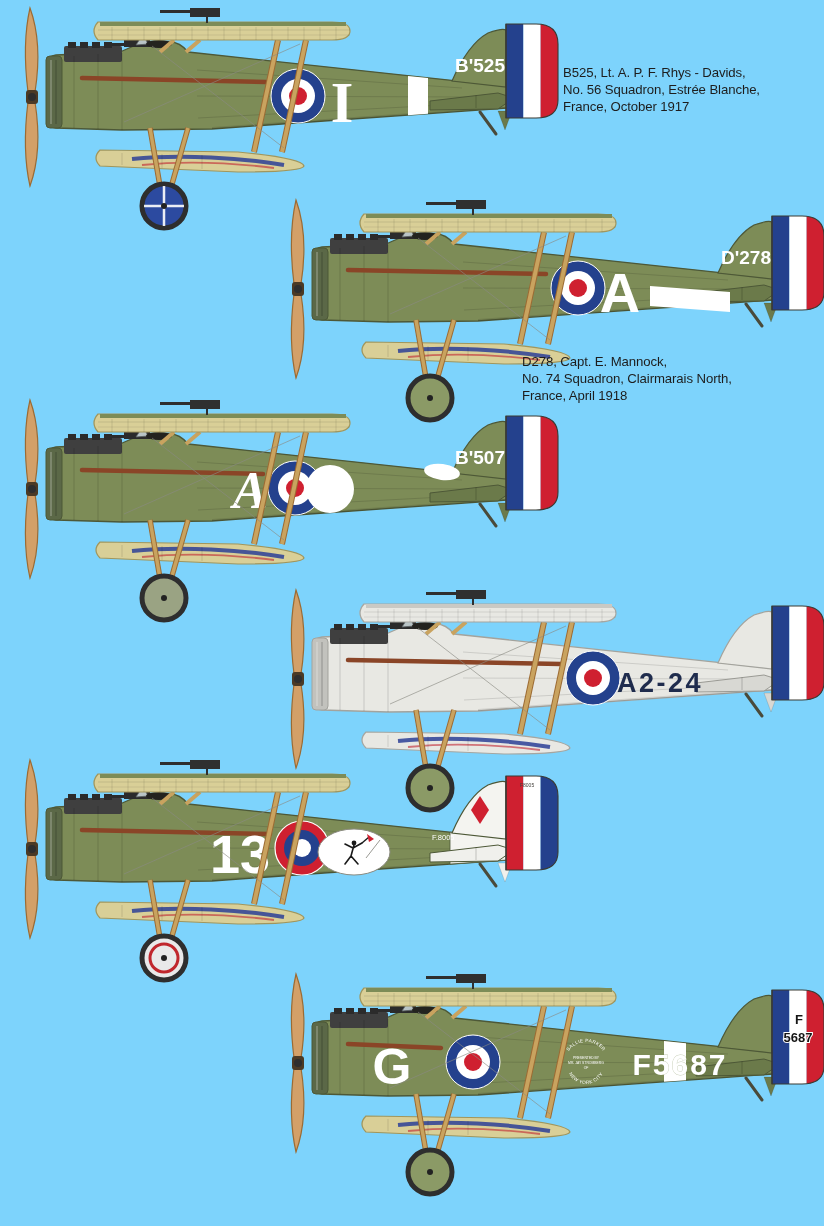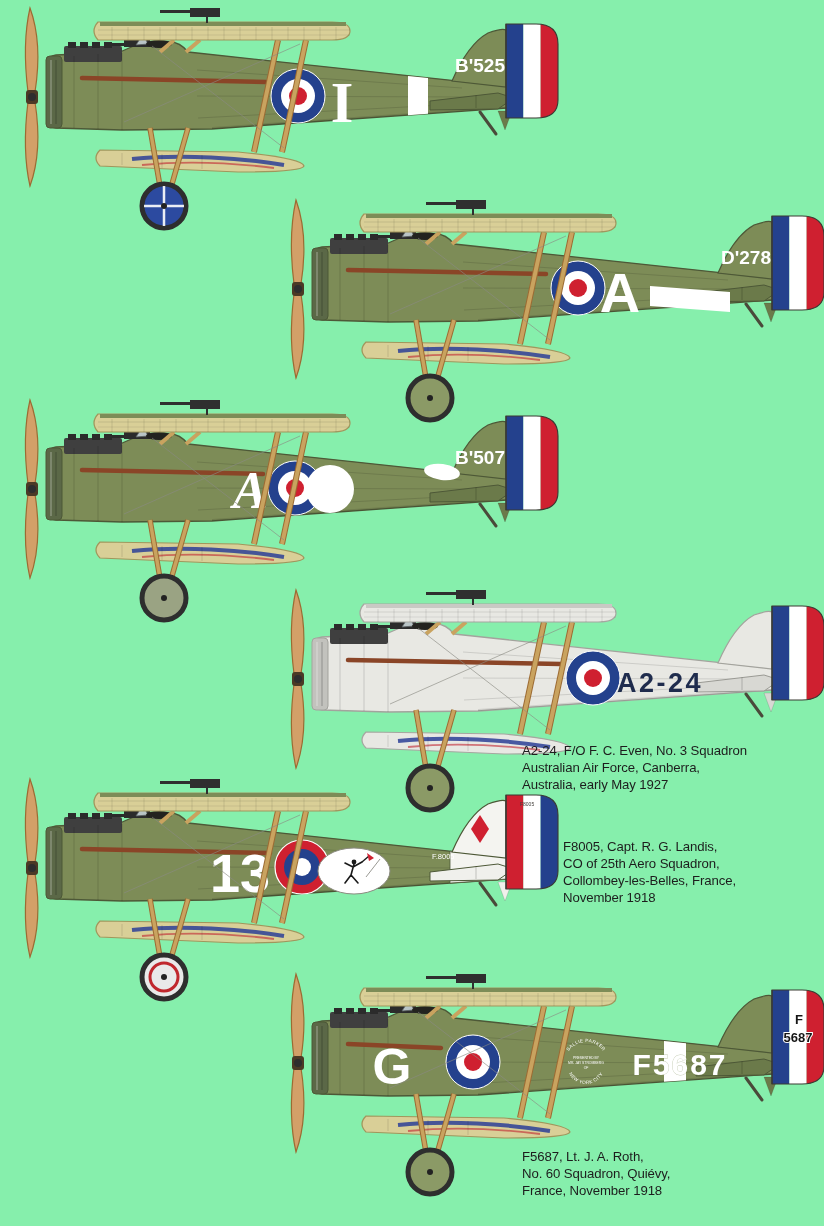--- a/index.html
+++ b/index.html
@@ -1,16 +1,16 @@
 <!DOCTYPE html>
 <html><head>
 <meta charset="utf-8">
 <style>
   html,body{margin:0;padding:0;background:#ffffff;}
-  #page{position:relative;width:824px;height:1226px;background:#86efac;overflow:hidden;
+  #page{position:relative;width:824px;height:1226px;background:#7dd3fc;overflow:hidden;
         font-family:"Liberation Sans",sans-serif;}
   .fig{position:absolute;}
   .fig svg{display:block;}
   .caption{position:absolute;color:#1d1d1d;font-size:13.2px;line-height:17px;
            letter-spacing:-0.1px;white-space:nowrap;}
   text{font-family:"Liberation Sans",sans-serif;}
   .serif{font-family:"Liberation Serif",serif;}
 </style>
 </head>
 <body>
@@ -123,20 +123,25 @@
       <line x1="148" y1="128" x2="160" y2="198" stroke="#9c6b33" stroke-width="5.5"></line>
       <line x1="148" y1="128" x2="160" y2="198" stroke="#c9a35f" stroke-width="3.5"></line>
       <line x1="186" y1="128" x2="166" y2="198" stroke="#9c6b33" stroke-width="5.5"></line>
       <line x1="186" y1="128" x2="166" y2="198" stroke="#c9a35f" stroke-width="3.5"></line>
       <circle cx="162" cy="206" r="22" fill="#2c4aa0" stroke="#2e2e2e" stroke-width="5"></circle>
           <path d="M162,186 L162,226 M142,206 L182,206" stroke="#ffffff" stroke-width="2.5" opacity="0.9"></path>
           <circle cx="162" cy="206" r="3" fill="#222"></circle>
         </g>
       </svg>
     </div>
+    <div class="caption" style="left: 563px; top: 64px;">
+      <div>B525, Lt. A. P. F. Rhys - Davids,</div>
+      <div>No. 56 Squadron, Estrée Blanche,</div>
+      <div>France, October 1917</div>
+    </div>
     <div class="fig" style="left: 268px; top: 192px;">
       <svg width="560" height="250" viewBox="0 0 560 250" role="img">
         <g>
       <path d="M28,8 C36,30 38,60 33,92 L26,92 C22,60 23,30 28,8 Z" fill="#d3a068" stroke="#9c6b33" stroke-width="1.2"></path>
       <path d="M28,186 C36,164 38,134 33,102 L26,102 C22,134 23,164 28,186 Z" fill="#d3a068" stroke="#9c6b33" stroke-width="1.2"></path>
       <rect x="24" y="90" width="12" height="14" rx="3" fill="#4b3a26"></rect>
       <circle cx="30" cy="97" r="4" fill="#2e2e2e"></circle>
         </g>
         <g>
       <path d="M46,62 Q46,56 54,55 L118,52 L134,45 Q138,42 144,42 L168,42 Q178,42 186,52
@@ -236,20 +241,25 @@
         <g>
       <line x1="148" y1="128" x2="160" y2="198" stroke="#9c6b33" stroke-width="5.5"></line>
       <line x1="148" y1="128" x2="160" y2="198" stroke="#c9a35f" stroke-width="3.5"></line>
       <line x1="186" y1="128" x2="166" y2="198" stroke="#9c6b33" stroke-width="5.5"></line>
       <line x1="186" y1="128" x2="166" y2="198" stroke="#c9a35f" stroke-width="3.5"></line>
       <circle cx="162" cy="206" r="22" fill="#8b9a66" stroke="#2e2e2e" stroke-width="5"></circle>
           <circle cx="162" cy="206" r="3" fill="#222"></circle>
         </g>
       </svg>
     </div>
+    <div class="caption" style="left: 522px; top: 353px;">
+      <div>D278, Capt. E. Mannock,</div>
+      <div>No. 74 Squadron, Clairmarais North,</div>
+      <div>France, April 1918</div>
+    </div>
     <div class="fig" style="left: 2px; top: 392px;">
       <svg width="560" height="250" viewBox="0 0 560 250" role="img">
         <g>
       <path d="M28,8 C36,30 38,60 33,92 L26,92 C22,60 23,30 28,8 Z" fill="#d3a068" stroke="#9c6b33" stroke-width="1.2"></path>
       <path d="M28,186 C36,164 38,134 33,102 L26,102 C22,134 23,164 28,186 Z" fill="#d3a068" stroke="#9c6b33" stroke-width="1.2"></path>
       <rect x="24" y="90" width="12" height="14" rx="3" fill="#4b3a26"></rect>
       <circle cx="30" cy="97" r="4" fill="#2e2e2e"></circle>
         </g>
         <g>
       <path d="M46,62 Q46,56 54,55 L118,52 L134,45 Q138,42 144,42 L168,42 Q178,42 186,52
@@ -461,26 +471,21 @@
         <g>
       <line x1="148" y1="128" x2="160" y2="198" stroke="#9c6b33" stroke-width="5.5"></line>
       <line x1="148" y1="128" x2="160" y2="198" stroke="#c9a35f" stroke-width="3.5"></line>
       <line x1="186" y1="128" x2="166" y2="198" stroke="#9c6b33" stroke-width="5.5"></line>
       <line x1="186" y1="128" x2="166" y2="198" stroke="#c9a35f" stroke-width="3.5"></line>
       <circle cx="162" cy="206" r="22" fill="#8b9a66" stroke="#2e2e2e" stroke-width="5"></circle>
           <circle cx="162" cy="206" r="3" fill="#222"></circle>
         </g>
       </svg>
     </div>
-    <div class="caption" style="left: 522px; top: 742px;">
-      <div>A2-24, F/O F. C. Even, No. 3 Squadron</div>
-      <div>Australian Air Force, Canberra,</div>
-      <div>Australia, early May 1927</div>
-    </div>
-    <div class="fig" style="left: 2px; top: 771px;">
+    <div class="fig" style="left: 2px; top: 752px;">
       <svg width="560" height="250" viewBox="0 0 560 250" role="img">
         <g>
       <path d="M28,8 C36,30 38,60 33,92 L26,92 C22,60 23,30 28,8 Z" fill="#d3a068" stroke="#9c6b33" stroke-width="1.2"></path>
       <path d="M28,186 C36,164 38,134 33,102 L26,102 C22,134 23,164 28,186 Z" fill="#d3a068" stroke="#9c6b33" stroke-width="1.2"></path>
       <rect x="24" y="90" width="12" height="14" rx="3" fill="#4b3a26"></rect>
       <circle cx="30" cy="97" r="4" fill="#2e2e2e"></circle>
         </g>
         <g>
       <path d="M46,62 Q46,56 54,55 L118,52 L134,45 Q138,42 144,42 L168,42 Q178,42 186,52
                L452,80.6 L505,86 L505,108 L452,111.8 L210,129 L120,130 L54,128 Q45,127 45,120 Z" fill="#7d8c57" stroke="#4d5837" stroke-width="1.3" stroke-linejoin="round"></path>
@@ -591,26 +596,20 @@
       <line x1="148" y1="128" x2="160" y2="198" stroke="#9c6b33" stroke-width="5.5"></line>
       <line x1="148" y1="128" x2="160" y2="198" stroke="#c9a35f" stroke-width="3.5"></line>
       <line x1="186" y1="128" x2="166" y2="198" stroke="#9c6b33" stroke-width="5.5"></line>
       <line x1="186" y1="128" x2="166" y2="198" stroke="#c9a35f" stroke-width="3.5"></line>
       <circle cx="162" cy="206" r="22" fill="#e9e9e9" stroke="#2e2e2e" stroke-width="5"></circle>
           <circle cx="162" cy="206" r="14" fill="none" stroke="#c0272d" stroke-width="3"></circle>
           <circle cx="162" cy="206" r="3" fill="#222"></circle>
         </g>
       </svg>
     </div>
-    <div class="caption" style="left: 563px; top: 838px;">
-      <div>F8005, Capt. R. G. Landis,</div>
-      <div>CO of 25th Aero Squadron,</div>
-      <div>Collombey-les-Belles, France,</div>
-      <div>November 1918</div>
-    </div>
     <div class="fig" style="left: 268px; top: 966px;">
       <svg width="560" height="250" viewBox="0 0 560 250" role="img">
         <g>
       <path d="M28,8 C36,30 38,60 33,92 L26,92 C22,60 23,30 28,8 Z" fill="#d3a068" stroke="#9c6b33" stroke-width="1.2"></path>
       <path d="M28,186 C36,164 38,134 33,102 L26,102 C22,134 23,164 28,186 Z" fill="#d3a068" stroke="#9c6b33" stroke-width="1.2"></path>
       <rect x="24" y="90" width="12" height="14" rx="3" fill="#4b3a26"></rect>
       <circle cx="30" cy="97" r="4" fill="#2e2e2e"></circle>
         </g>
         <g>
       <path d="M46,62 Q46,56 54,55 L118,52 L134,45 Q138,42 144,42 L168,42 Q178,42 186,52
@@ -725,18 +724,13 @@
         <g>
       <line x1="148" y1="128" x2="160" y2="198" stroke="#9c6b33" stroke-width="5.5"></line>
       <line x1="148" y1="128" x2="160" y2="198" stroke="#c9a35f" stroke-width="3.5"></line>
       <line x1="186" y1="128" x2="166" y2="198" stroke="#9c6b33" stroke-width="5.5"></line>
       <line x1="186" y1="128" x2="166" y2="198" stroke="#c9a35f" stroke-width="3.5"></line>
       <circle cx="162" cy="206" r="22" fill="#8b9a66" stroke="#2e2e2e" stroke-width="5"></circle>
           <circle cx="162" cy="206" r="3" fill="#222"></circle>
         </g>
       </svg>
     </div>
-    <div class="caption" style="left: 522px; top: 1148px;">
-      <div>F5687, Lt. J. A. Roth,</div>
-      <div>No. 60 Squadron, Quiévy,</div>
-      <div>France, November 1918</div>
-    </div>
   </div>
 
 </body></html>

